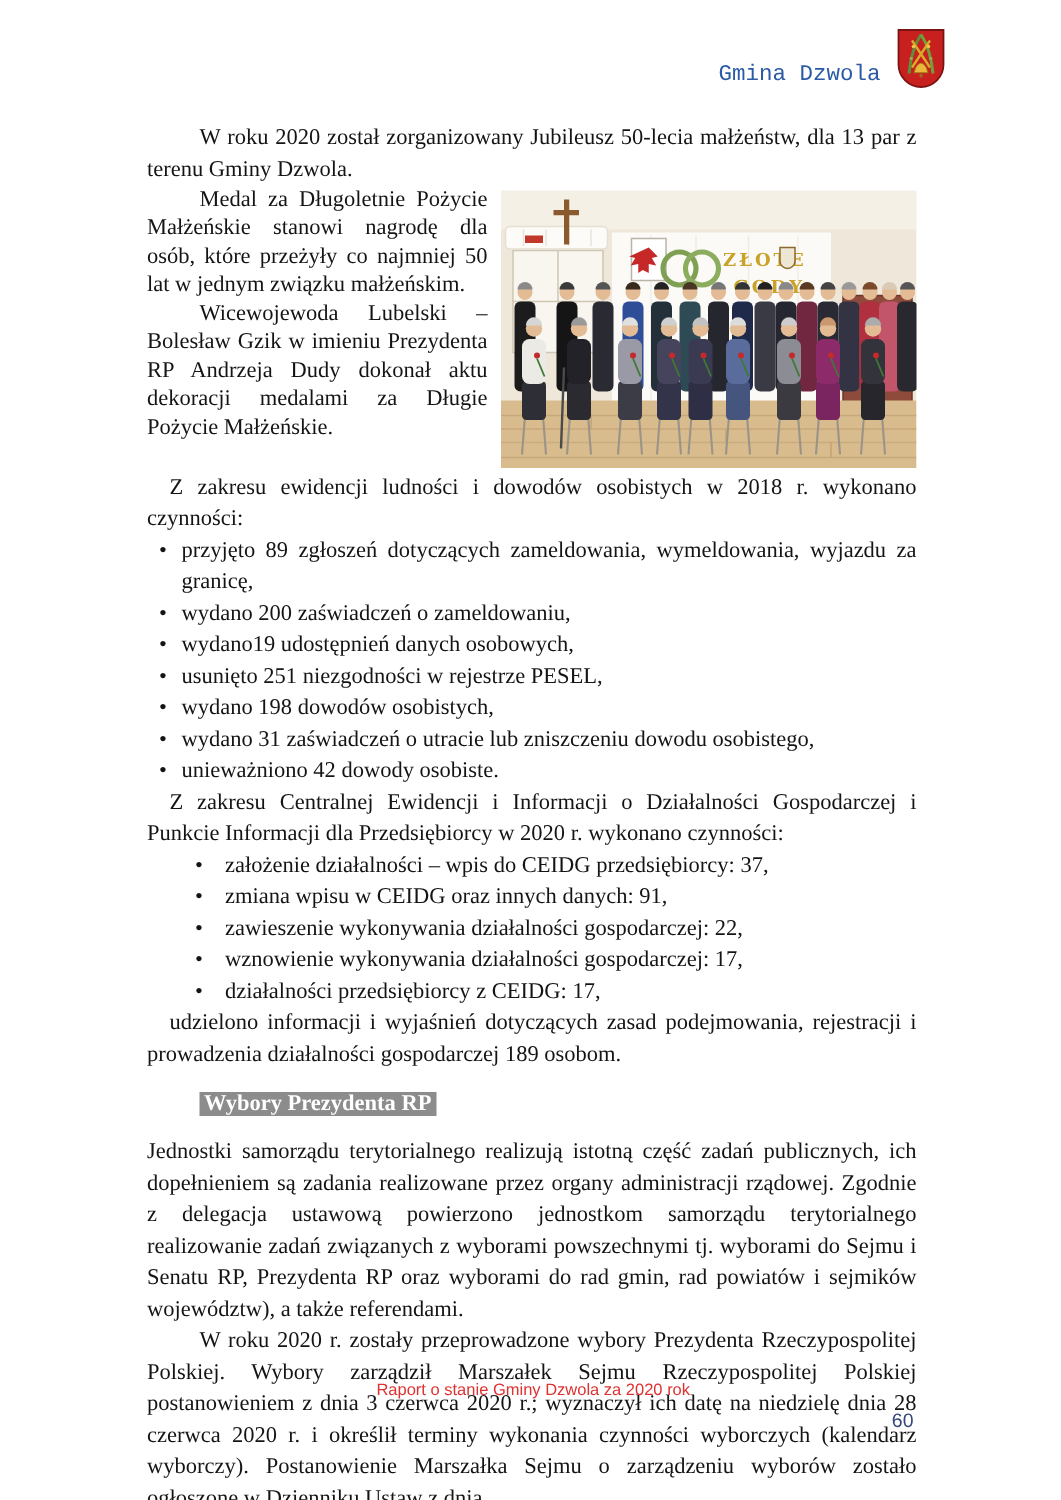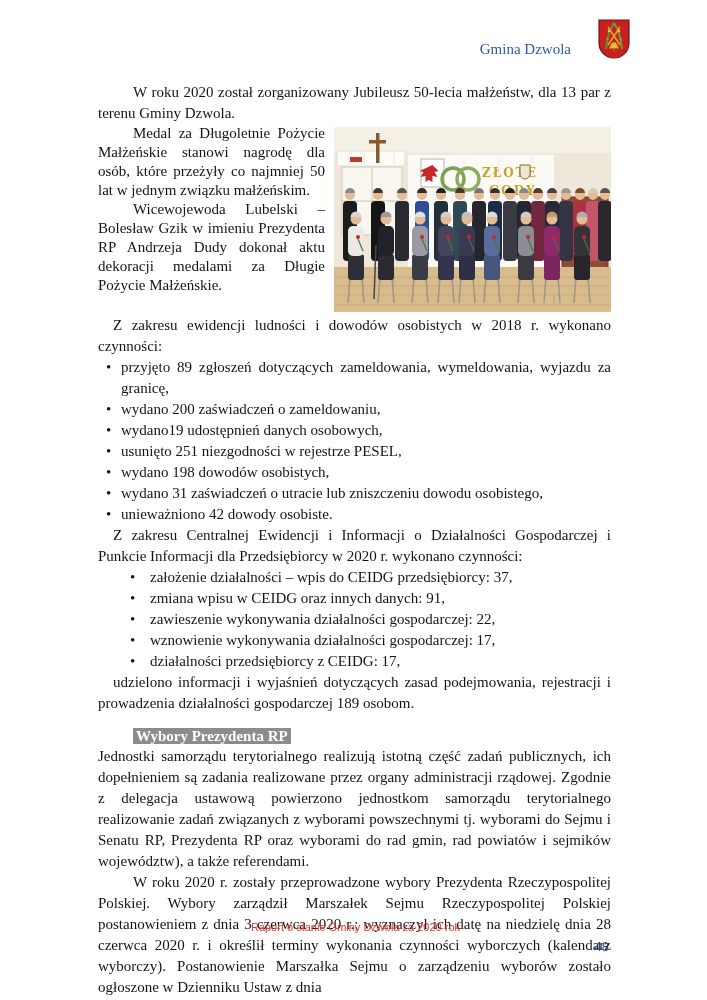--- a/index.html
+++ b/index.html
@@ -1,21 +1,21 @@
 <!DOCTYPE html>
 <html><head>
 <meta charset="utf-8">
 <style>
   html,body{margin:0;padding:0;background:#ffffff;}
   .page{position:relative;width:707px;height:1000px;background:#ffffff;overflow:hidden;
         font-family:"Liberation Serif", serif;color:#141414;}
 
   
-  .site-name{position:absolute;top:41px;right:136px;
-             font-family:Liberation Serif, serif;font-size:15px;color:#2B5BA6;}
+  .site-name{position:absolute;top:41px;right:120px;
+             font-family:Liberation Mono, monospace;font-size:15px;color:#2B5BA6;}
   .crest{position:absolute;top:19px;right:77px;width:32px;height:40px;}
 
   
   .content{position:absolute;left:98px;top:82px;width:513px;
            font-size:15px;line-height:21px;text-align:justify;}
   .content p{margin:0;}
   .indent{text-indent:35px;}
   .small-indent{text-indent:15px;}
   .clear{clear:both;}
 
@@ -23,21 +23,21 @@
   .photo-frame svg{display:block;width:277px;height:185px;}
   .col p{line-height:19px;}
 
   ul.bullets{margin:0;padding:0;list-style:none;}
   ul.bullets li{position:relative;line-height:21px;text-align:justify;}
   ul.b1 li{padding-left:23px;}
   ul.b1 li::before{content:"\2022";position:absolute;left:8px;}
   ul.b2 li{padding-left:52px;}
   ul.b2 li::before{content:"\2022";position:absolute;left:32px;}
 
-  .h-heading{margin:12px 0 0 35px;font-size:15px;line-height:20px;font-weight:bold;}
+  .h-heading{margin:12px 0 12px 35px;font-size:15px;line-height:20px;font-weight:bold;}
   .h-heading span{background:#8C8C8C;color:#FFFFFF;padding:0 3px;}
 
   
   .footer-title{position:absolute;top:921px;left:99px;width:513px;text-align:center;
                 font-family:"Liberation Sans", sans-serif;font-size:11px;color:#E03131;}
   .page-num{position:absolute;top:939px;right:98px;
             font-family:"Liberation Sans", sans-serif;font-size:13px;color:#33477A;}
 
   .banner-text{font-family:"DejaVu Serif", serif;font-weight:bold;fill:#C9A227;letter-spacing:2px;}
 </style>
@@ -314,15 +314,15 @@
       <li>działalności przedsiębiorcy z CEIDG: 17,</li>
     </ul>
     <p class="small-indent">udzielono informacji i wyjaśnień dotyczących zasad podejmowania, rejestracji i prowadzenia działalności gospodarczej 189 osobom.</p>
 
     <h2 class="h-heading"><span>Wybory Prezydenta RP</span></h2>
     <p>Jednostki samorządu terytorialnego realizują istotną część zadań publicznych, ich dopełnieniem są zadania realizowane przez organy administracji rządowej. Zgodnie z delegacja ustawową powierzono jednostkom samorządu terytorialnego realizowanie zadań związanych z wyborami powszechnymi tj. wyborami do Sejmu i Senatu RP, Prezydenta RP oraz wyborami do rad gmin, rad powiatów i sejmików województw), a także referendami.</p>
     <p class="indent">W roku 2020 r. zostały przeprowadzone wybory Prezydenta Rzeczypospolitej Polskiej. Wybory zarządził Marszałek Sejmu Rzeczypospolitej Polskiej postanowieniem z dnia 3 czerwca 2020 r.; wyznaczył ich datę na niedzielę dnia 28 czerwca 2020 r. i określił terminy wykonania czynności wyborczych (kalendarz wyborczy). Postanowienie Marszałka Sejmu o zarządzeniu wyborów zostało ogłoszone w Dzienniku Ustaw z dnia</p>
   </div>
 
   <div class="footer-title">Raport o stanie Gminy Dzwola za 2020 rok</div>
-  <div class="page-num">48</div>
+  <div class="page-num">60</div>
 
 </div>
 
 </body></html>

